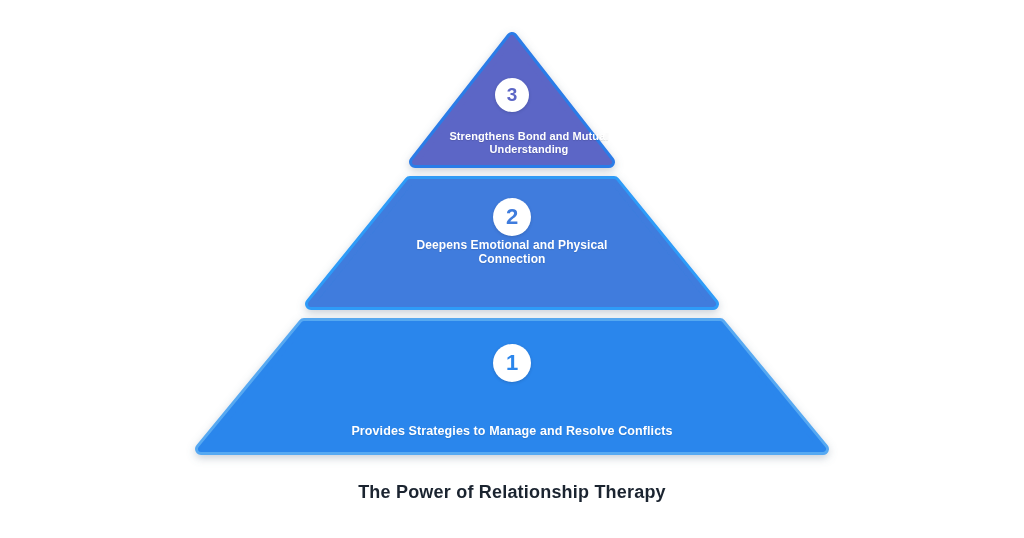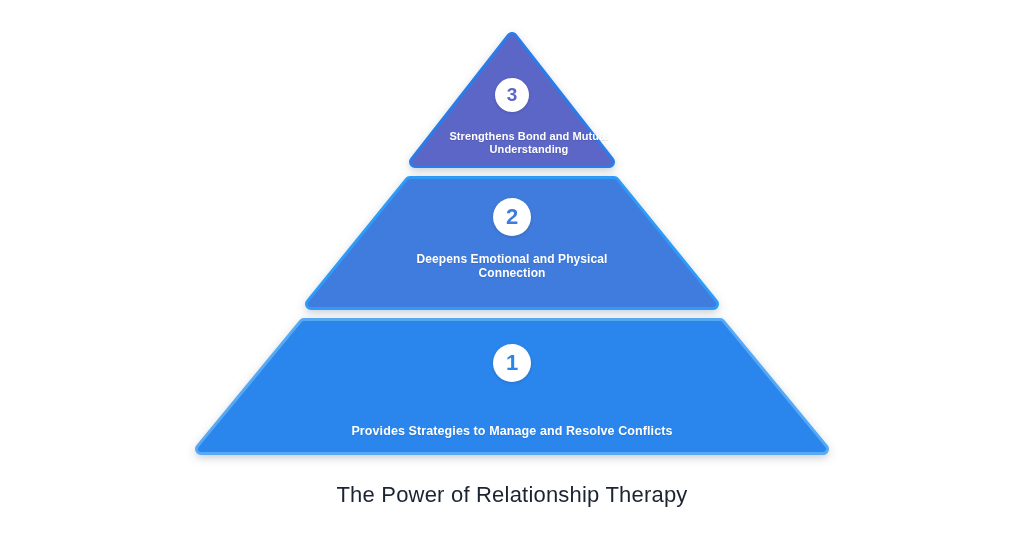--- a/index.html
+++ b/index.html
@@ -43,30 +43,30 @@
   .circle-1 { left: 493px; top: 344px; width: 38px; height: 38px; font-size: 22px; }
   .level-label {
     position: absolute;
     color: #ffffff;
     font-weight: 700;
     text-align: center;
     letter-spacing: 0.1px;
     text-shadow: 0 1px 1px rgba(0,0,0,0.12);
   }
   .label-3 { left: 432px; top: 130px; width: 160px; font-size: 11px;   line-height: 13px; margin-left: 17px; }
-  .label-2 { left: 397px; top: 252px; width: 230px; font-size: 12px;   line-height: 14px; }
+  .label-2 { left: 397px; top: 238px; width: 230px; font-size: 12px;   line-height: 14px; }
   .label-1 { left: 302px; top: 392px; width: 420px; font-size: 12.5px; line-height: 14px; margin-top: 32px; }
   .diagram-title {
     position: absolute;
     left: 0;
     top: 482px;
     width: 1024px;
     text-align: center;
-    font-size: 22px;
-    font-weight: 400;
+    font-size: 18px;
+    font-weight: 700;
     letter-spacing: 0.2px;
   }
 </style>
 </head>
 <body>
 
 <div class="canvas">
 
   <svg class="pyramid-svg" width="1024" height="538" viewBox="0 0 1024 538">
     <defs>

